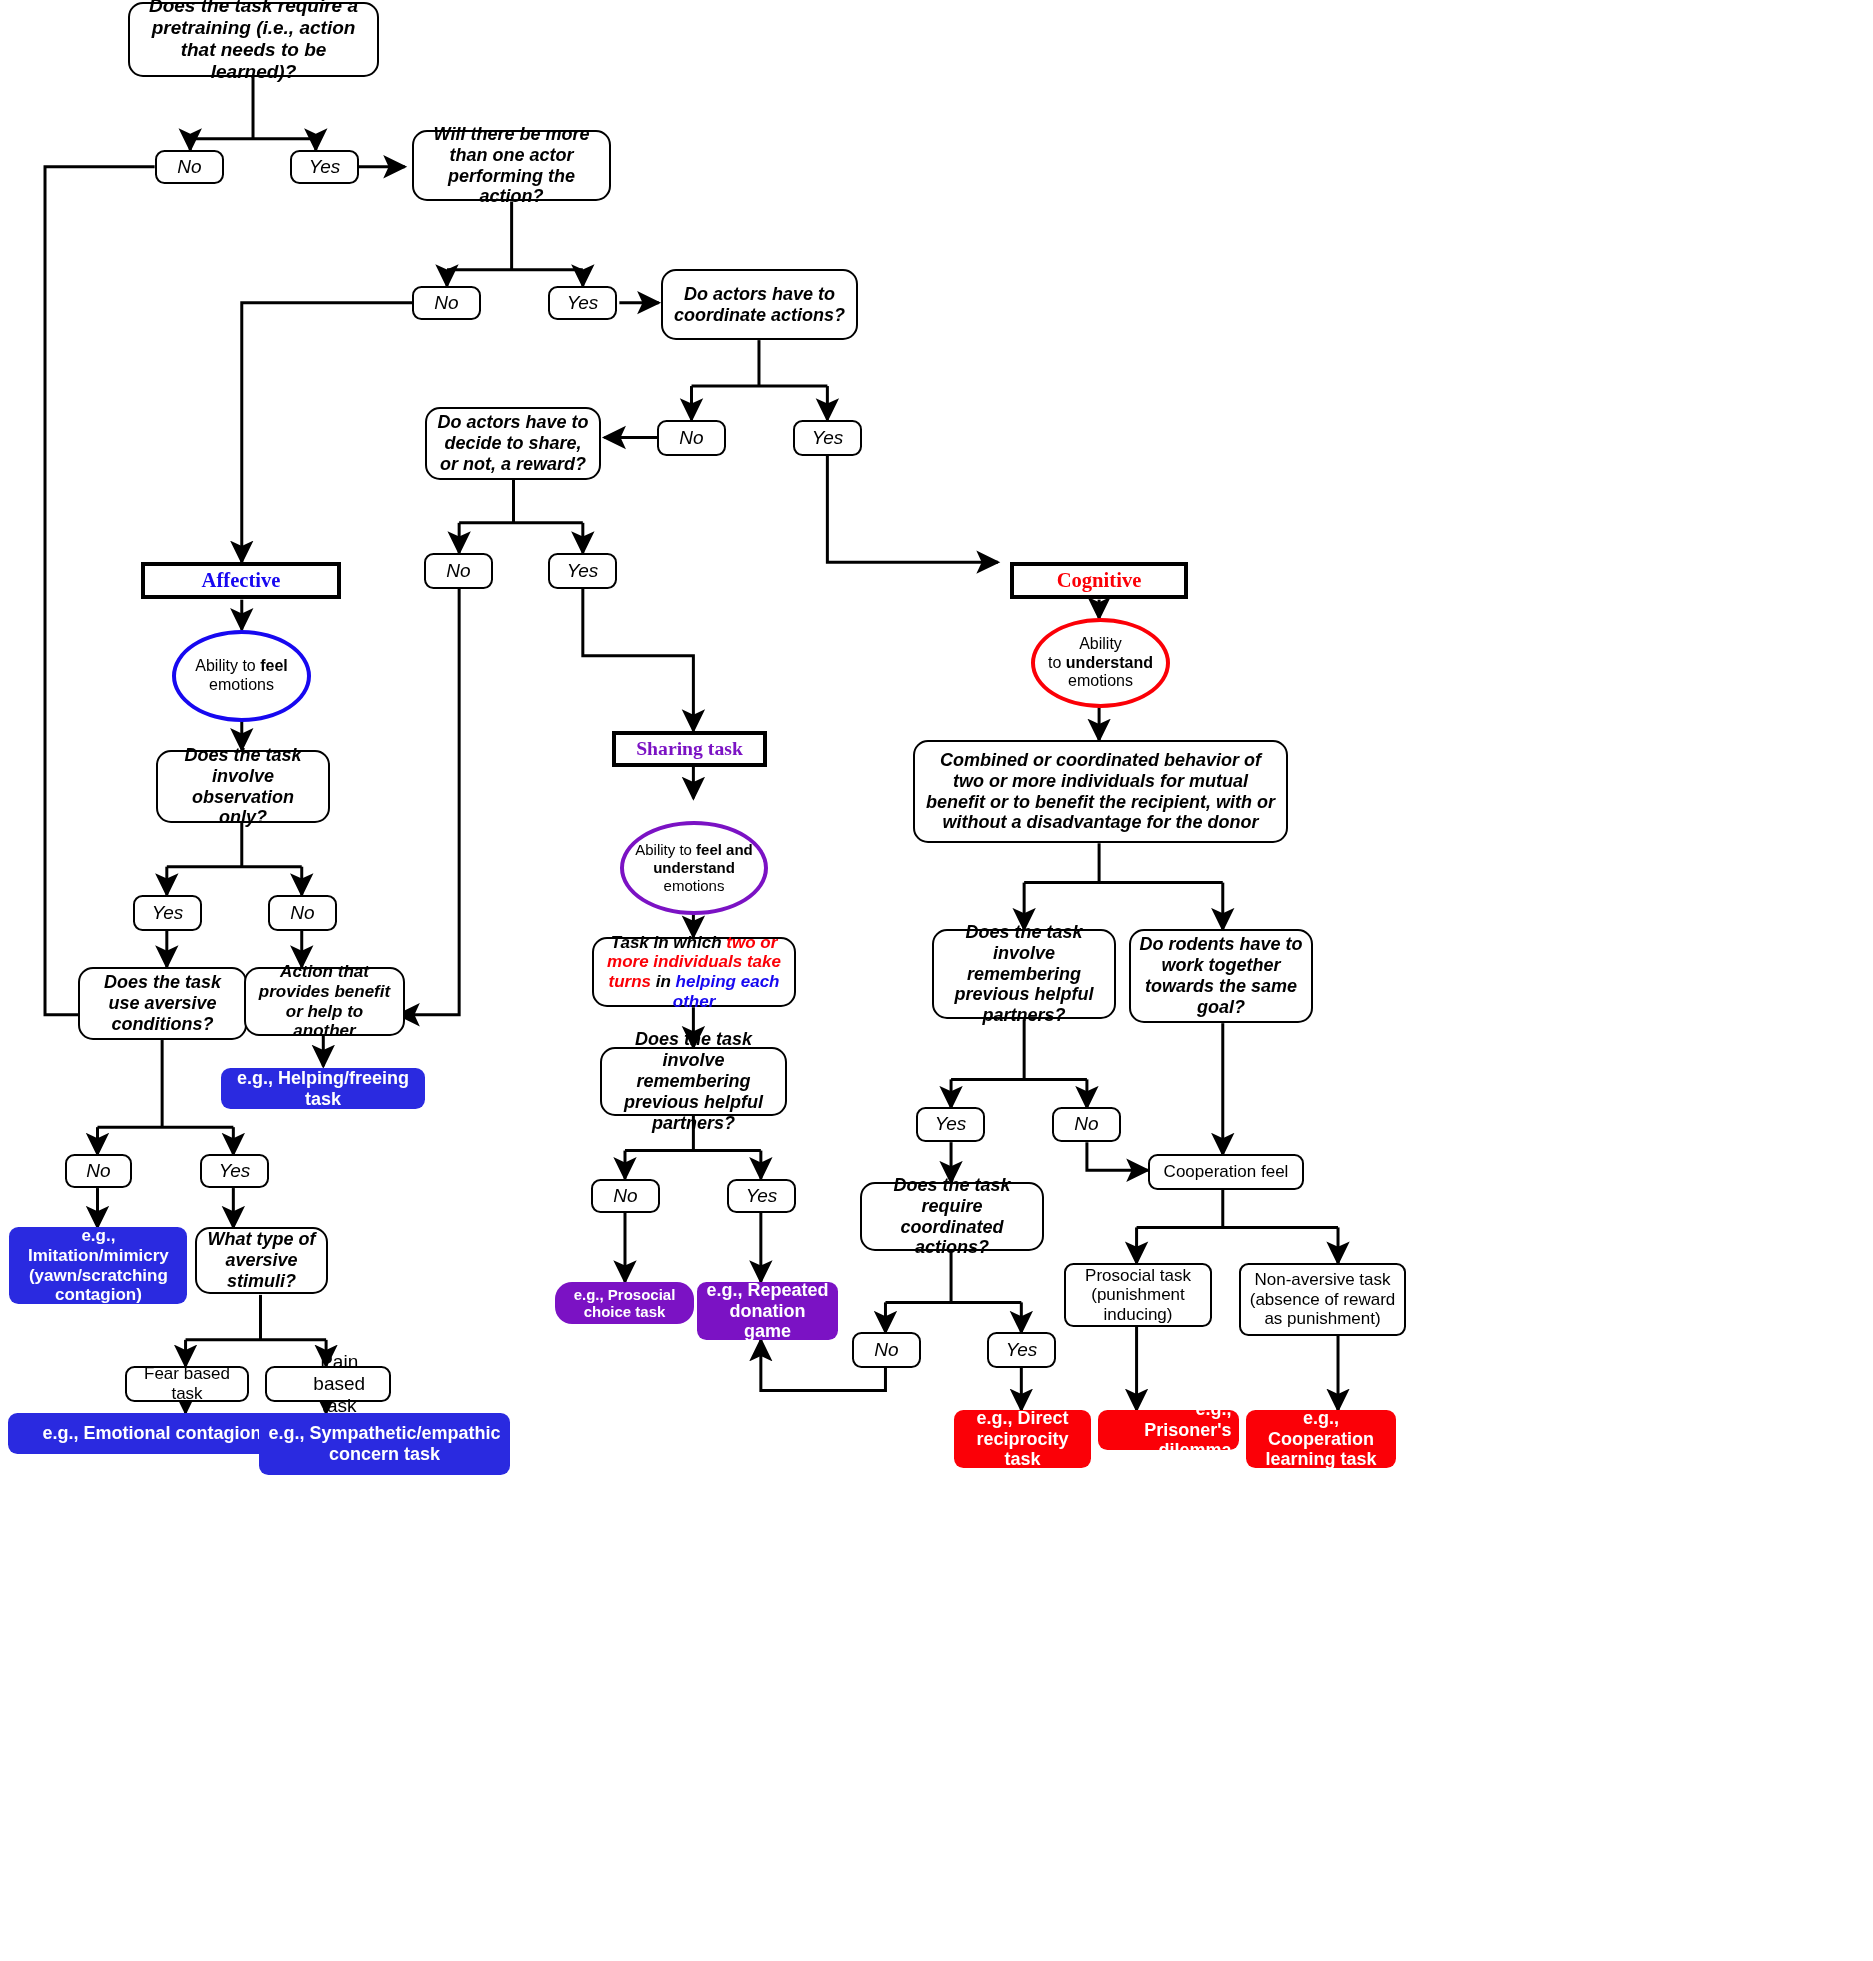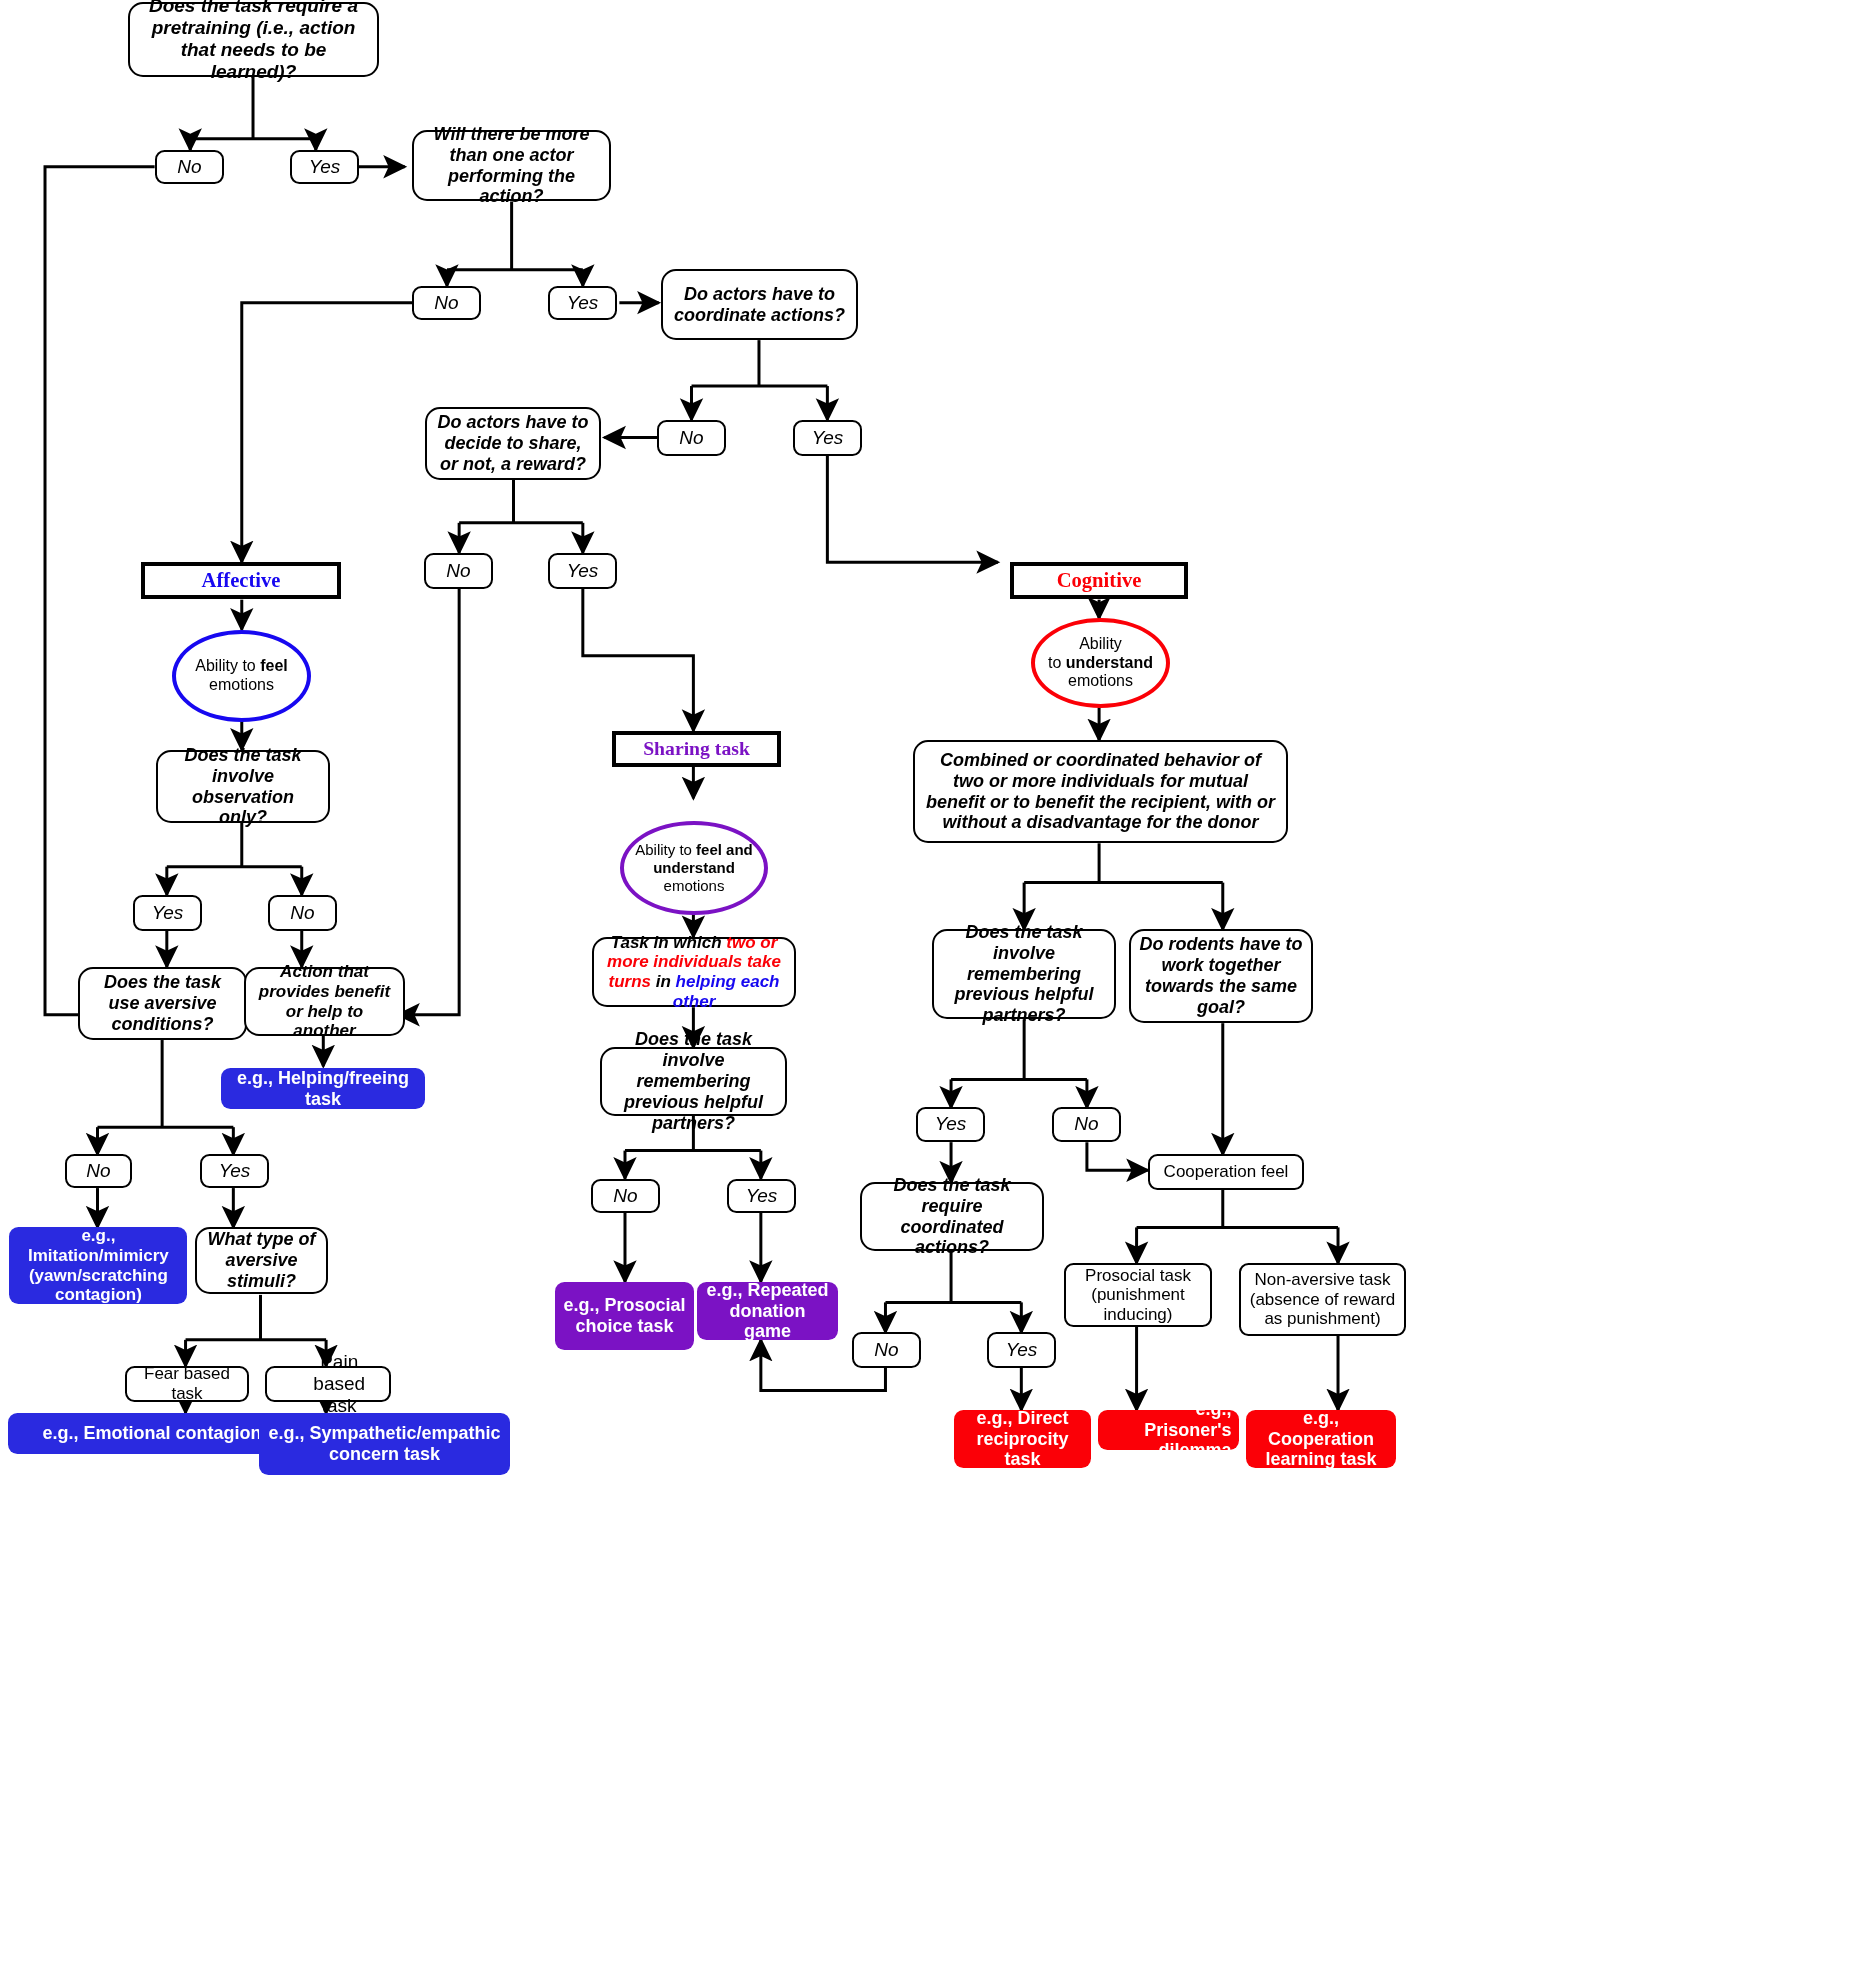--- a/index.html
+++ b/index.html
@@ -237,42 +237,42 @@
 <div class="node term blue" style="left:9.4px;top:1227px;width:178px;height:77px;font-size:17px;">e.g., Imitation/mimicry (yawn/scratching contagion)</div>
 
 <div class="node qbox" style="left:195px;top:1227px;width:133px;height:67px;font-size:18px;">What type of aversive stimuli?</div>
 
 <div class="node plain" style="left:125px;top:1366px;width:124px;height:36px;font-size:17px;">Fear based task</div>
 <div class="node plain" style="left:265px;top:1366px;width:126px;height:36px;font-size:19px;padding-left:28px;">Pain based task</div>
 
 <div class="node term blue" style="left:7.5px;top:1413px;width:330px;height:41px;font-size:18px;">e.g., Emotional contagion task</div>
 <div class="node term blue" style="left:259px;top:1413px;width:251px;height:62px;font-size:18px;">e.g., Sympathetic/empathic concern task</div>
 
-<div class="node cat" style="left:612px;top:731px;width:169px;height:36px;font-size:19.7px;color:#7b12c4;">Sharing task</div>
+<div class="node cat" style="left:612px;top:731px;width:155px;height:36px;font-size:19.7px;color:#7b12c4;">Sharing task</div>
 
 <div class="node ell purple" style="left:620px;top:821px;width:148px;height:94px;font-size:15px;flex-direction:column;align-items:center;">
   <div>
     <span>Ability to </span><b>feel and</b>
   </div>
   <div><b>understand</b></div>
   <div>emotions</div>
 </div>
 
 <div class="node qbox" style="left:592px;top:937px;width:204px;height:70px;font-size:17px;">
   <span>
     <span>Task in which </span><span class="cRed">two or more individuals take turns</span><span> in </span><span class="cBlue">helping each other</span>
   </span>
 </div>
 
 <div class="node qbox" style="left:600px;top:1047px;width:187px;height:69px;font-size:18px;">Does the task involve remembering previous helpful partners?</div>
 
 <div class="node pill" style="left:591px;top:1179px;width:69px;height:34px;font-size:19px;">No</div>
 <div class="node pill" style="left:727px;top:1179px;width:69px;height:34px;font-size:19px;">Yes</div>
 
-<div class="node term purple" style="left:555px;top:1282px;width:139px;height:68px;font-size:18px;">e.g., Prosocial choice task</div>
+<div class="node term purple" style="left:555px;top:1282px;width:139px;height:42px;font-size:15px;border-radius:17px;">e.g., Prosocial choice task</div>
 <div class="node term purple" style="left:697px;top:1282px;width:141px;height:58px;font-size:18px;">e.g., Repeated donation game</div>
 
 <div class="node cat" style="left:1010px;top:562px;width:178px;height:37px;font-size:20.6px;color:#fb0007;">Cognitive</div>
 
 <div class="node ell red" style="left:1031px;top:618px;width:139px;height:90px;font-size:16px;flex-direction:column;">
   <div>Ability</div>
   <div>
     <span>to </span><b>understand</b>
   </div>
   <div>emotions</div>

